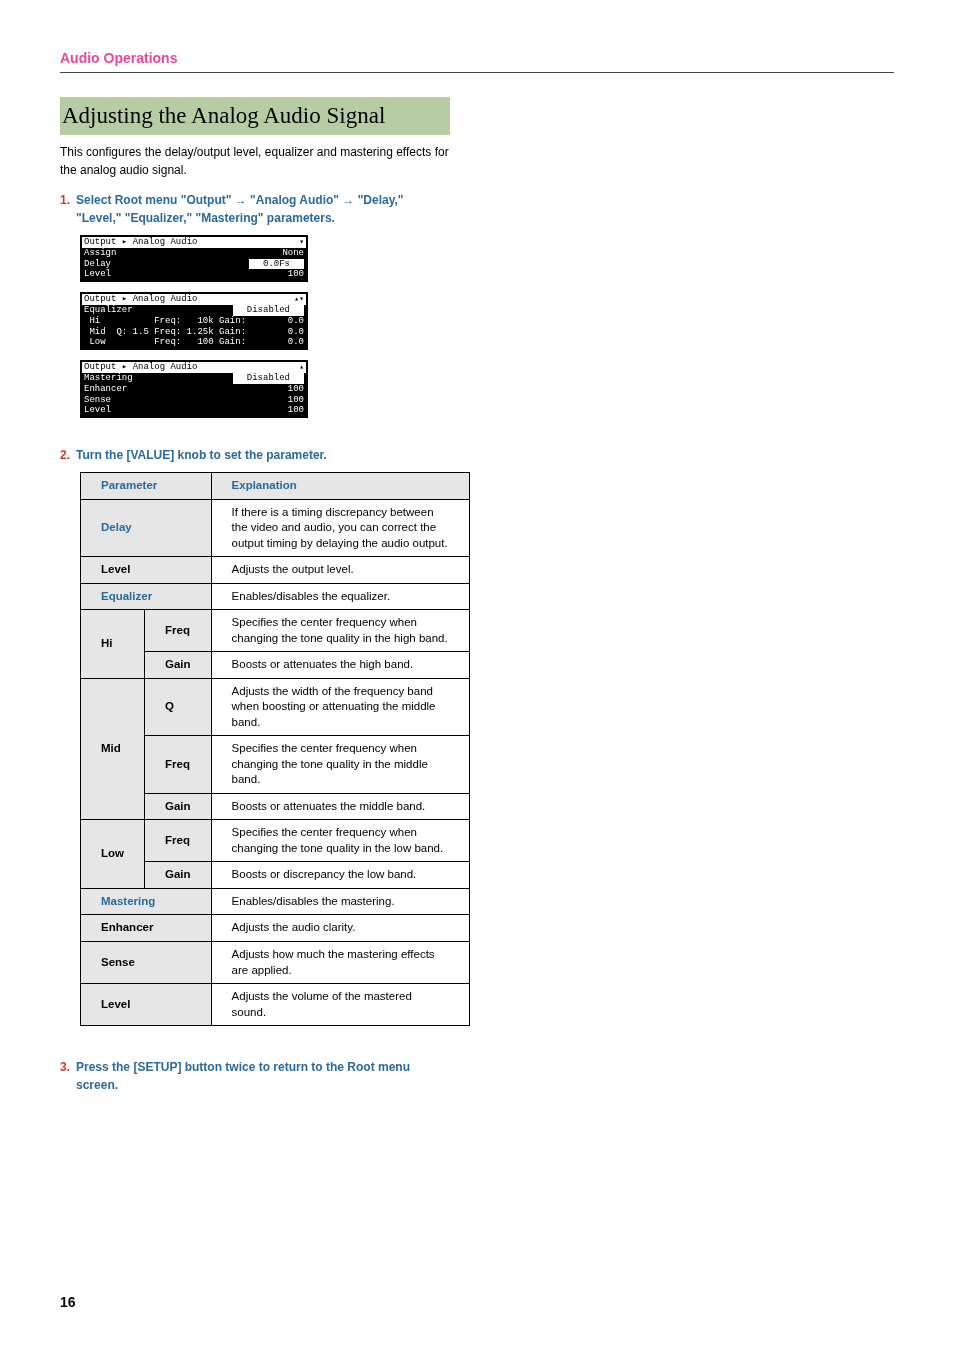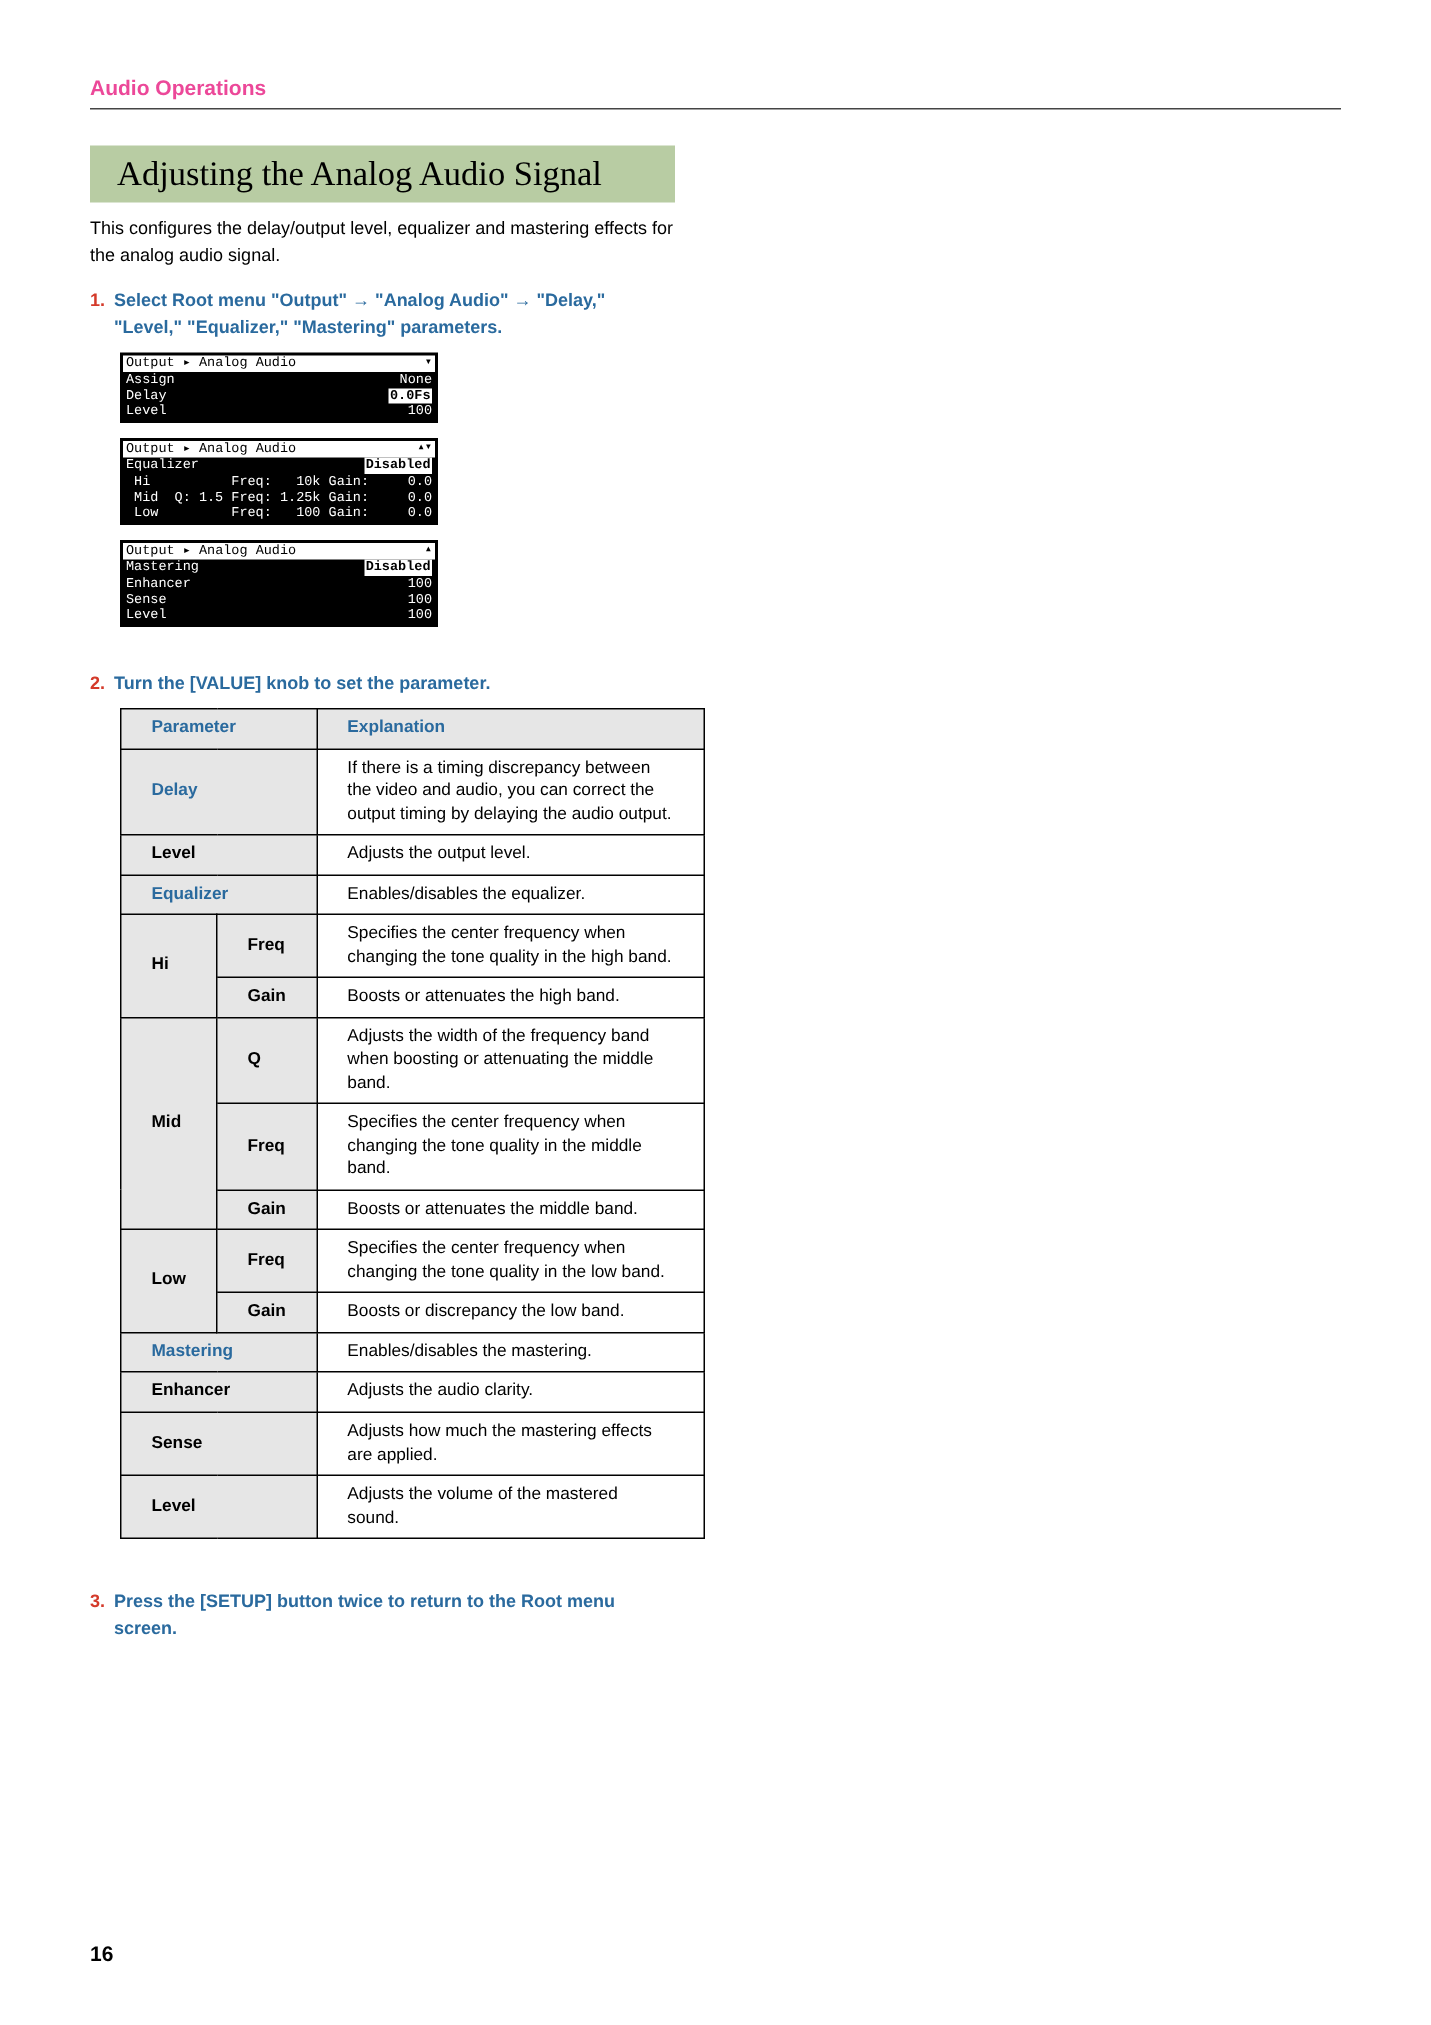--- a/index.html
+++ b/index.html
@@ -19,21 +19,21 @@
     padding-bottom: 6px;
     border-bottom: 1px solid #444;
     width: 100%;
     margin-bottom: 24px;
   }
   .section-title {
     background: #b8cca3;
     font-family: "Times New Roman", serif;
     font-size: 23px;
     font-weight: 400;
-    padding: 6px 18px;
+    padding: 6px 2px;
     width: 390px;
     margin-bottom: 8px;
   }
   .intro {
     font-size: 12px;
     line-height: 1.5;
     width: 390px;
     margin-bottom: 12px;
   }
   .step {
@@ -48,39 +48,39 @@
   .step-num {
     color: #d43a2a;
     font-weight: 700;
     margin-right: 6px;
     flex-shrink: 0;
   }
   .step-text { flex: 1; }
 
   
   .lcd {
-    width: 212px;
+    width: 228px;
     background: #000;
     font-family: "Courier New", monospace;
     font-size: 9px;
     color: #fff;
     margin: 4px 0 4px 20px;
     line-height: 1.2;
     padding: 2px;
   }
   .lcd .bar {
     display: flex;
     background: #fff;
     color: #000;
     padding: 0 2px;
     justify-content: space-between;
   }
   .lcd .bar .arrow { font-size: 8px; }
   .lcd .row { display: flex; justify-content: space-between; padding: 0 2px; }
-  .lcd .hl { background: #fff; color: #000; padding: 0 1px; font-weight: bold; }
+  .lcd .hl { background: #fff; color: #000; padding: 0 14px; }
   .lcd-group { margin-bottom: 10px; }
   .lcd-block { margin-bottom: 28px; }
 
   
   table.params {
     width: 390px;
     border-collapse: collapse;
     margin-left: 20px;
     margin-top: 8px;
     margin-bottom: 32px;

